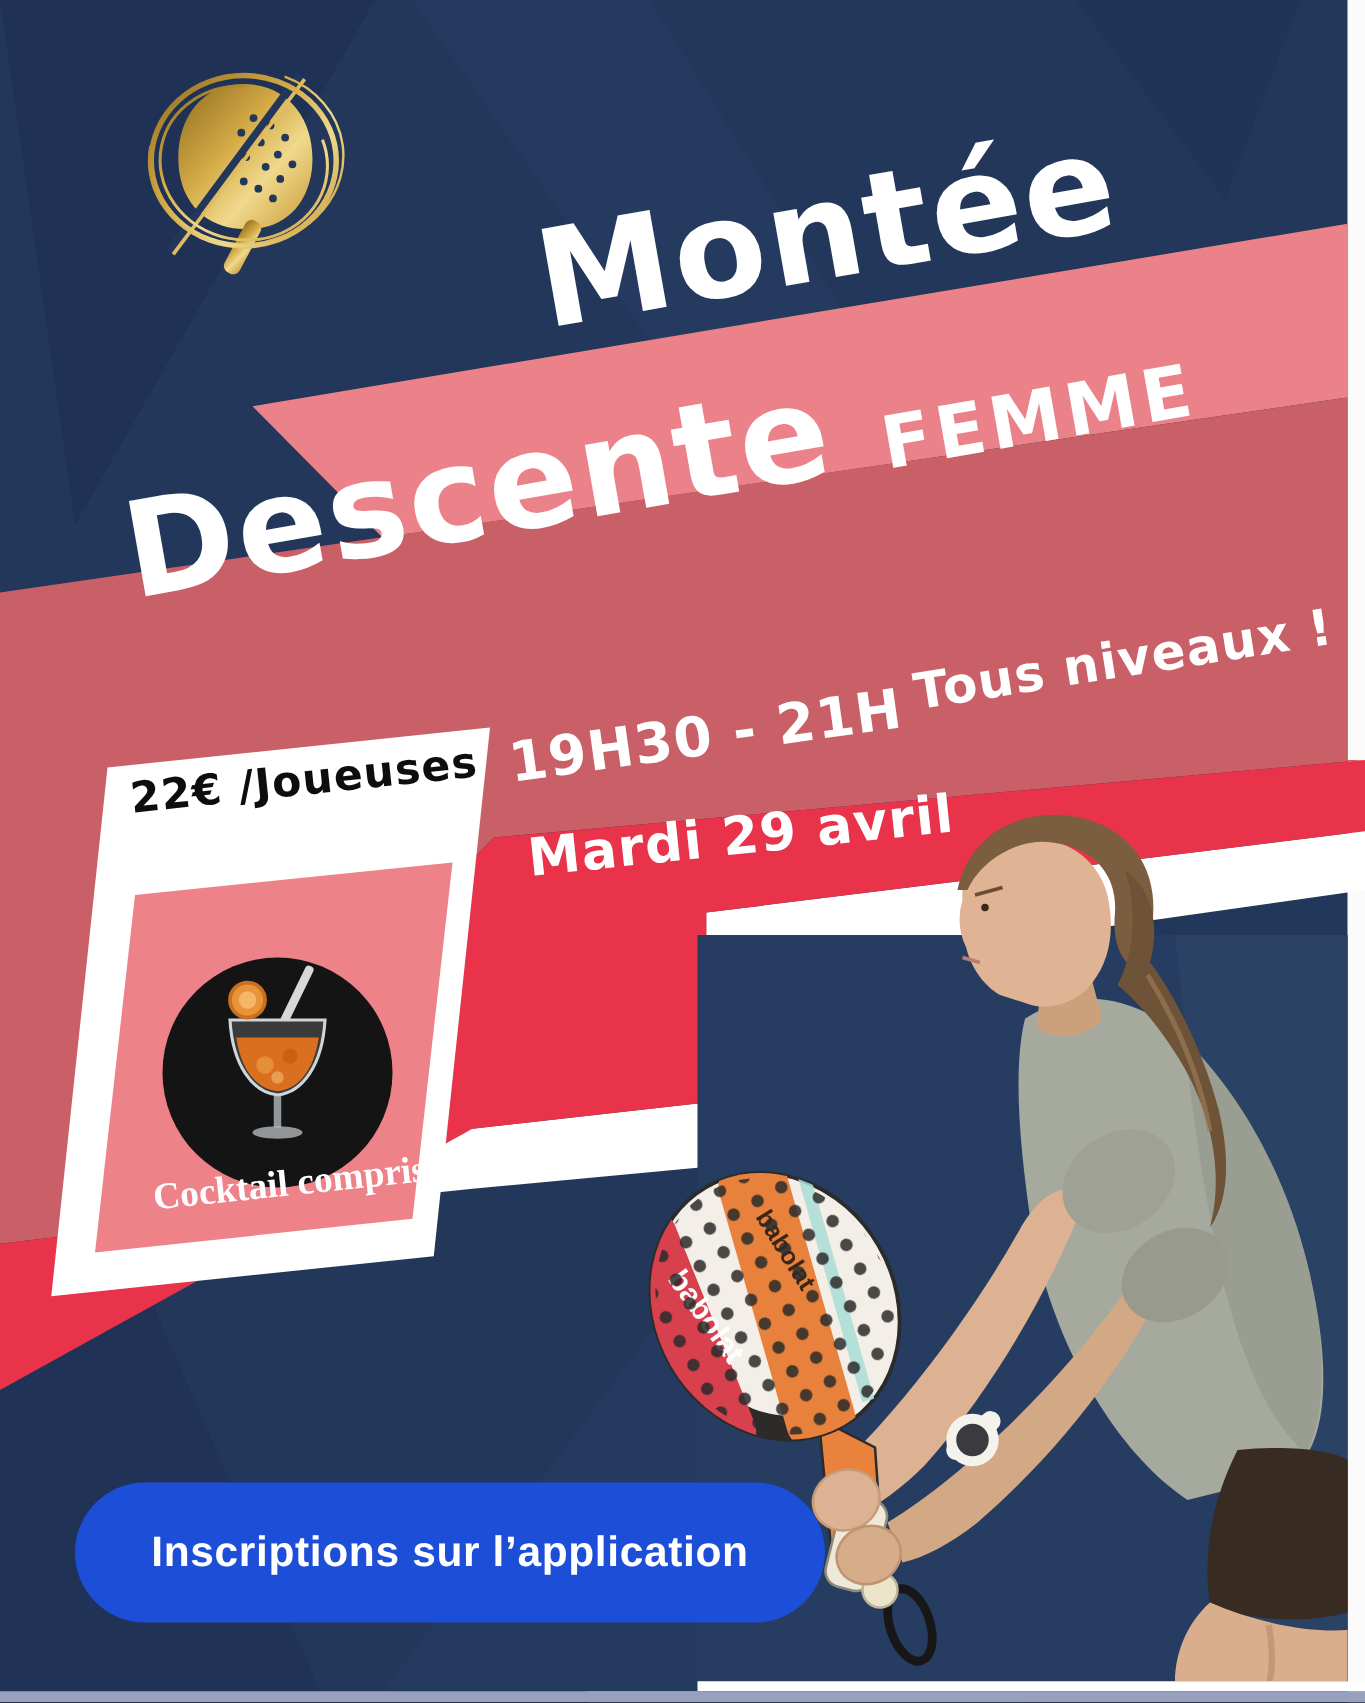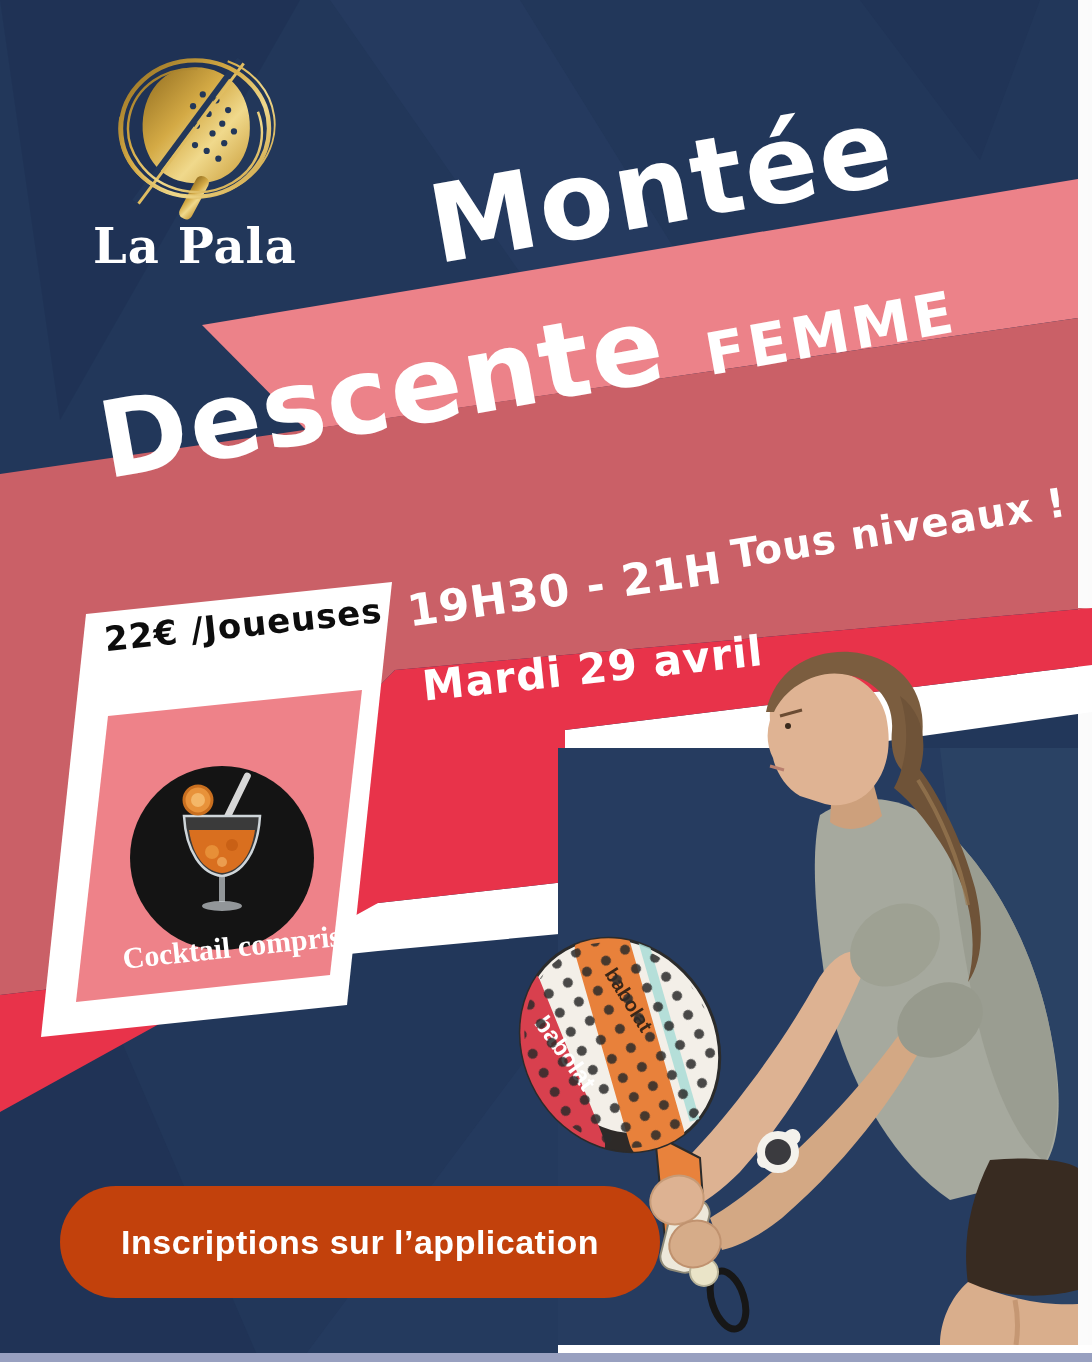--- a/index.html
+++ b/index.html
@@ -18,21 +18,21 @@
   .mardi{left:420px;top:662px;font-size:42px;transform:rotate(-6deg);transform-origin:0 0;letter-spacing:1px;}
   .price{left:96px;top:620px;width:292px;font-size:34px;color:#0d0d0d;text-align:center;
          transform:rotate(-6deg);transform-origin:0 0;letter-spacing:1px;}
   .note{left:100px;top:944px;width:276px;font-size:30px;text-align:center;
         font-family:"Liberation Serif",serif;transform:rotate(-6deg);transform-origin:0 0;}
   .wordmark{left:72px;top:218px;width:246px;font-size:48px;text-align:center;
             font-family:"DejaVu Serif",serif;font-weight:bold;color:#fff;position:absolute;letter-spacing:1px;}
   .logo{position:absolute;left:95px;top:38px;width:200px;height:185px;}
   .cta{
     position:absolute;left:60px;top:1186px;width:600px;height:112px;border-radius:58px;
-    background:#c2410c;display:flex;align-items:center;justify-content:center;
+    background:#1d4ed8;display:flex;align-items:center;justify-content:center;
     color:#fff;font-family:"Liberation Sans",sans-serif;font-weight:bold;font-size:34px;
     letter-spacing:0.5px;cursor:pointer;border:none;
   }
 </style>
 </head>
 <body>
 
 <div class="poster">
 
   <svg class="layer" viewBox="0 0 1092 1362" aria-hidden="true">
@@ -183,21 +183,20 @@
       </g>
       <line x1="38" y1="168" x2="146" y2="22" stroke="#22375A" stroke-width="6"></line>
       <line x1="42" y1="170" x2="150" y2="26" stroke="url(#gold)" stroke-width="3"></line>
     </g>
     <g fill="none" stroke="url(#gold)">
       <ellipse cx="100" cy="93" rx="76" ry="70" stroke-width="4.5"></ellipse>
       <ellipse cx="100" cy="95" rx="69" ry="63" stroke-width="2.5" transform="rotate(12 100 95)" stroke-dasharray="300 80"></ellipse>
       <ellipse cx="102" cy="91" rx="80" ry="72" stroke-width="2" transform="rotate(-8 102 91)" stroke-dasharray="260 140"></ellipse>
     </g>
   </svg>
-  <div class="wordmark">La Pala</div>
 
   <div class="txt montee">Montée</div>
   <div class="txt femme">FEMME</div>
   <div class="txt descente">Descente</div>
   <div class="txt time">19H30 - 21H</div>
   <div class="txt tous">Tous niveaux !</div>
   <div class="txt mardi">Mardi 29 avril</div>
   <div class="txt price">22€ /Joueuses</div>
   <div class="txt note">Cocktail compris*</div>
 

